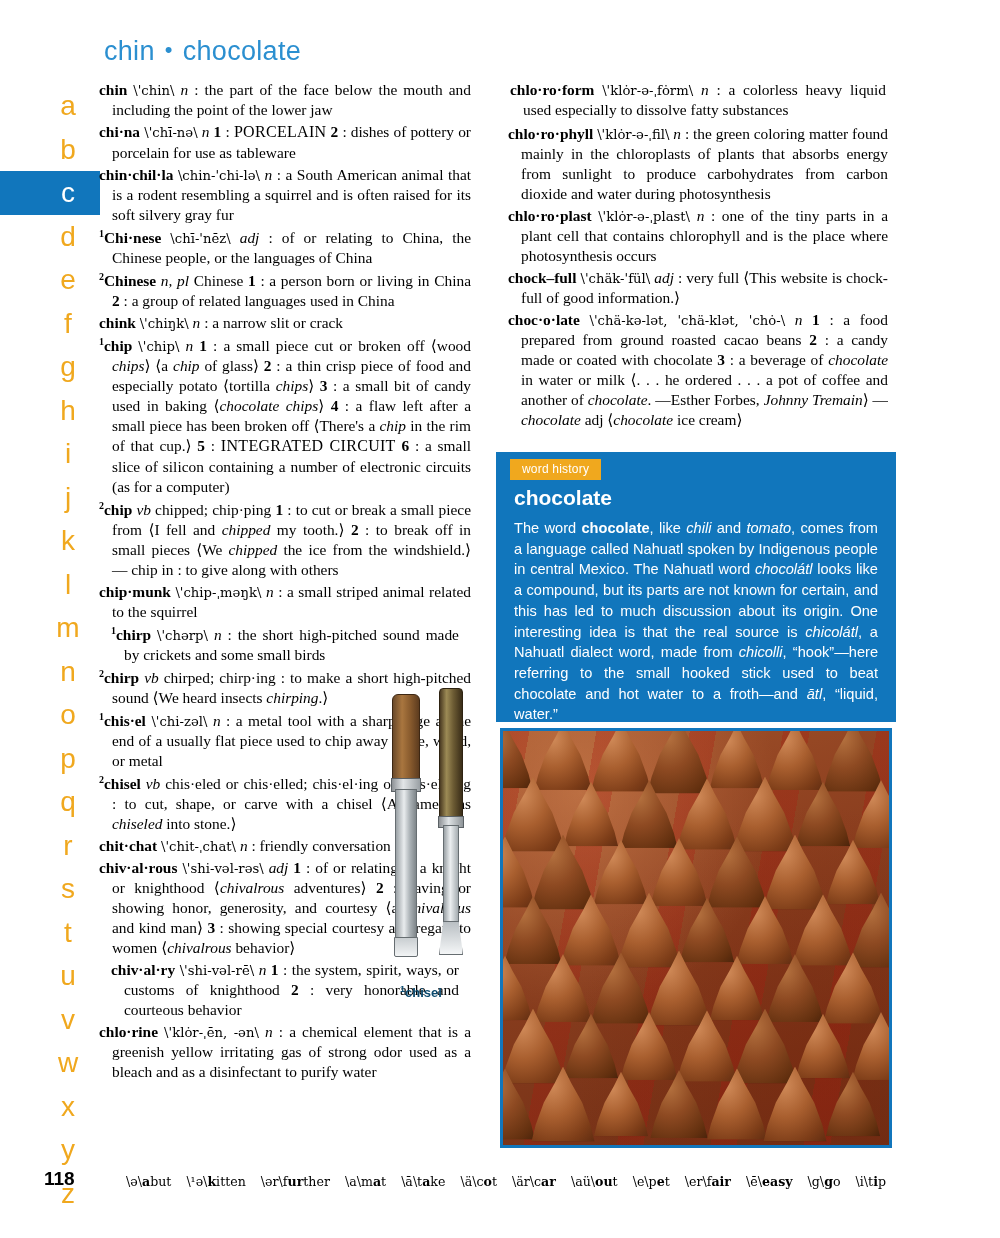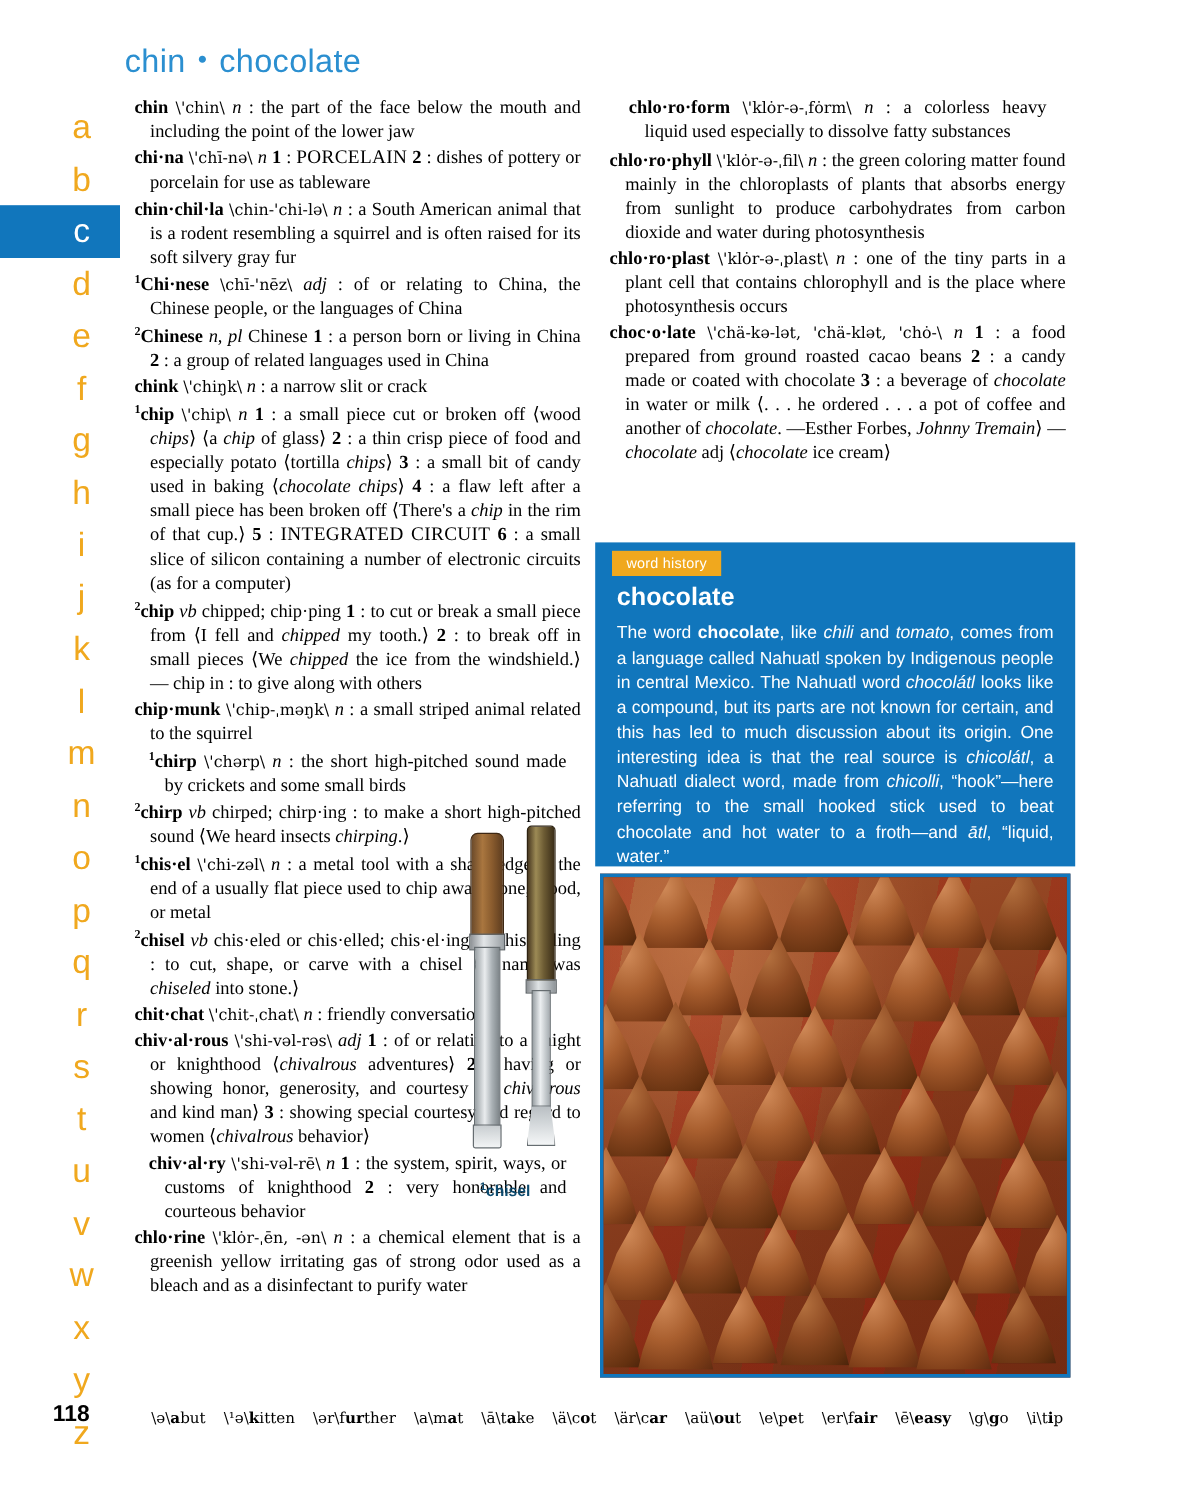--- a/index.html
+++ b/index.html
@@ -65,21 +65,21 @@
 
   
   .col {
     position: absolute;
     top: 80px;
     font-size: 15.4px;
     line-height: 1.3;
     text-align: justify;
   }
   .col-left {
-    left: 112px;
+    left: 99px;
     width: 372px;
   }
   .col-right {
     left: 508px;
     width: 380px;
   }
 
   .entry {
     margin-bottom: 1px;
     text-indent: -13px;
@@ -385,23 +385,24 @@
       <p class="entry" style="margin: 0px 0px 2px;"><span class="sup">2</span><span class="hw">chirp</span> <span class="fl">vb</span> <span>chirped; chirp·ing   : to make a short high-pitched sound ⟨We heard insects <span class="vi">chirping</span>.⟩</span></p>
       <p class="entry" style="margin: 0px 0px 2px;"><span class="sup">1</span><span class="hw">chis·el</span> <span class="pr">\'chi-zəl\</span> <span class="fl">n</span> <span>: a metal tool with a sharp edge at the end of a usually flat piece used to chip away stone, wood, or metal</span></p>
       <p class="entry" style="margin: 0px 0px 2px;"><span class="sup">2</span><span class="hw">chisel</span> <span class="fl">vb</span> <span>chis·eled or chis·elled; chis·el·ing or chis·el·ling   : to cut, shape, or carve with a chisel ⟨A name was <span class="vi">chiseled</span> into stone.⟩</span></p>
       <p class="entry" style="margin: 0px 0px 2px;"><span class="hw">chit·chat</span> <span class="pr">\'chit-ˌchat\</span> <span class="fl">n</span> <span>: friendly conversation</span></p>
       <p class="entry" style="margin: 0px 0px 2px;"><span class="hw">chiv·al·rous</span> <span class="pr">\'shi-vəl-rəs\</span> <span class="fl">adj</span> <span><span class="sn">1</span> : of or relating to a knight or knighthood ⟨<span class="vi">chivalrous</span> adventures⟩   <span class="sn">2</span> : having or showing honor, generosity, and courtesy ⟨a <span class="vi">chivalrous</span> and kind man⟩   <span class="sn">3</span> : showing special courtesy and regard to women ⟨<span class="vi">chivalrous</span> behavior⟩</span></p>
       <p class="entry" style="margin: 0px 12px 2px;"><span class="hw">chiv·al·ry</span> <span class="pr">\'shi-vəl-rē\</span> <span class="fl">n</span> <span><span class="sn">1</span> : the system, spirit, ways, or customs of knighthood   <span class="sn">2</span> : very honorable and courteous behavior</span></p>
       <p class="entry" style="margin: 0px 0px 2px;"><span class="hw">chlo·rine</span> <span class="pr">\'klȯr-ˌēn, -ən\</span> <span class="fl">n</span> <span>: a chemical element that is a greenish yellow irritating gas of strong odor used as a bleach and as a disinfectant to purify water</span></p>
     </div>
 
   <div class="col col-right" id="col-right">
-      <p class="entry" style="margin: 0px 16px 2px;"><span class="hw">chlo·ro·form</span> <span class="pr">\'klȯr-ə-ˌfȯrm\</span> <span class="fl">n</span> <span>: a colorless heavy liquid used especially to dissolve fatty substances</span></p>
+      <p class="entry" style="margin: 0px 2px 2px;"><span class="hw">chlo·ro·form</span> <span class="pr">\'klȯr-ə-ˌfȯrm\</span> <span class="fl">n</span> <span>: a colorless heavy liquid used especially to dissolve fatty substances</span></p>
       <p class="entry" style="margin: 4px 0px 2px;"><span class="hw">chlo·ro·phyll</span> <span class="pr">\'klȯr-ə-ˌfil\</span> <span class="fl">n</span> <span>: the green coloring matter found mainly in the chloroplasts of plants that absorbs energy from sunlight to produce carbohydrates from carbon dioxide and water during photosynthesis</span></p>
       <p class="entry" style="margin: 0px 0px 2px;"><span class="hw">chlo·ro·plast</span> <span class="pr">\'klȯr-ə-ˌplast\</span> <span class="fl">n</span> <span>: one of the tiny parts in a plant cell that contains chlorophyll and is the place where photosynthesis occurs</span></p>
+      <p class="entry" style="margin: 0px 0px 2px;"><span class="hw">chock–full</span> <span class="pr">\'chäk-'fül\</span> <span class="fl">adj</span> <span>: very full ⟨This website is chock-full of good information.⟩</span></p>
       <p class="entry" style="margin: 0px 0px 2px;"><span class="hw">choc·o·late</span> <span class="pr">\'chä-kə-lət, 'chä-klət, 'chȯ-\</span> <span class="fl">n</span> <span><span class="sn">1</span> : a food prepared from ground roasted cacao beans   <span class="sn">2</span> : a candy made or coated with chocolate   <span class="sn">3</span> : a beverage of <span class="vi">chocolate</span> in water or milk ⟨. . . he ordered . . . a pot of coffee and another of <span class="vi">chocolate</span>. —Esther Forbes, <span class="vi">Johnny Tremain</span>⟩ — <span class="vi">chocolate</span> adj ⟨<span class="vi">chocolate</span> ice cream⟩</span></p>
     </div>
 
   <div class="illus">
     <div class="chisel-a">
       <div class="handle"></div>
       <div class="ferrule"></div>
       <div class="blade"></div>
       <div class="tip"></div>
     </div>

